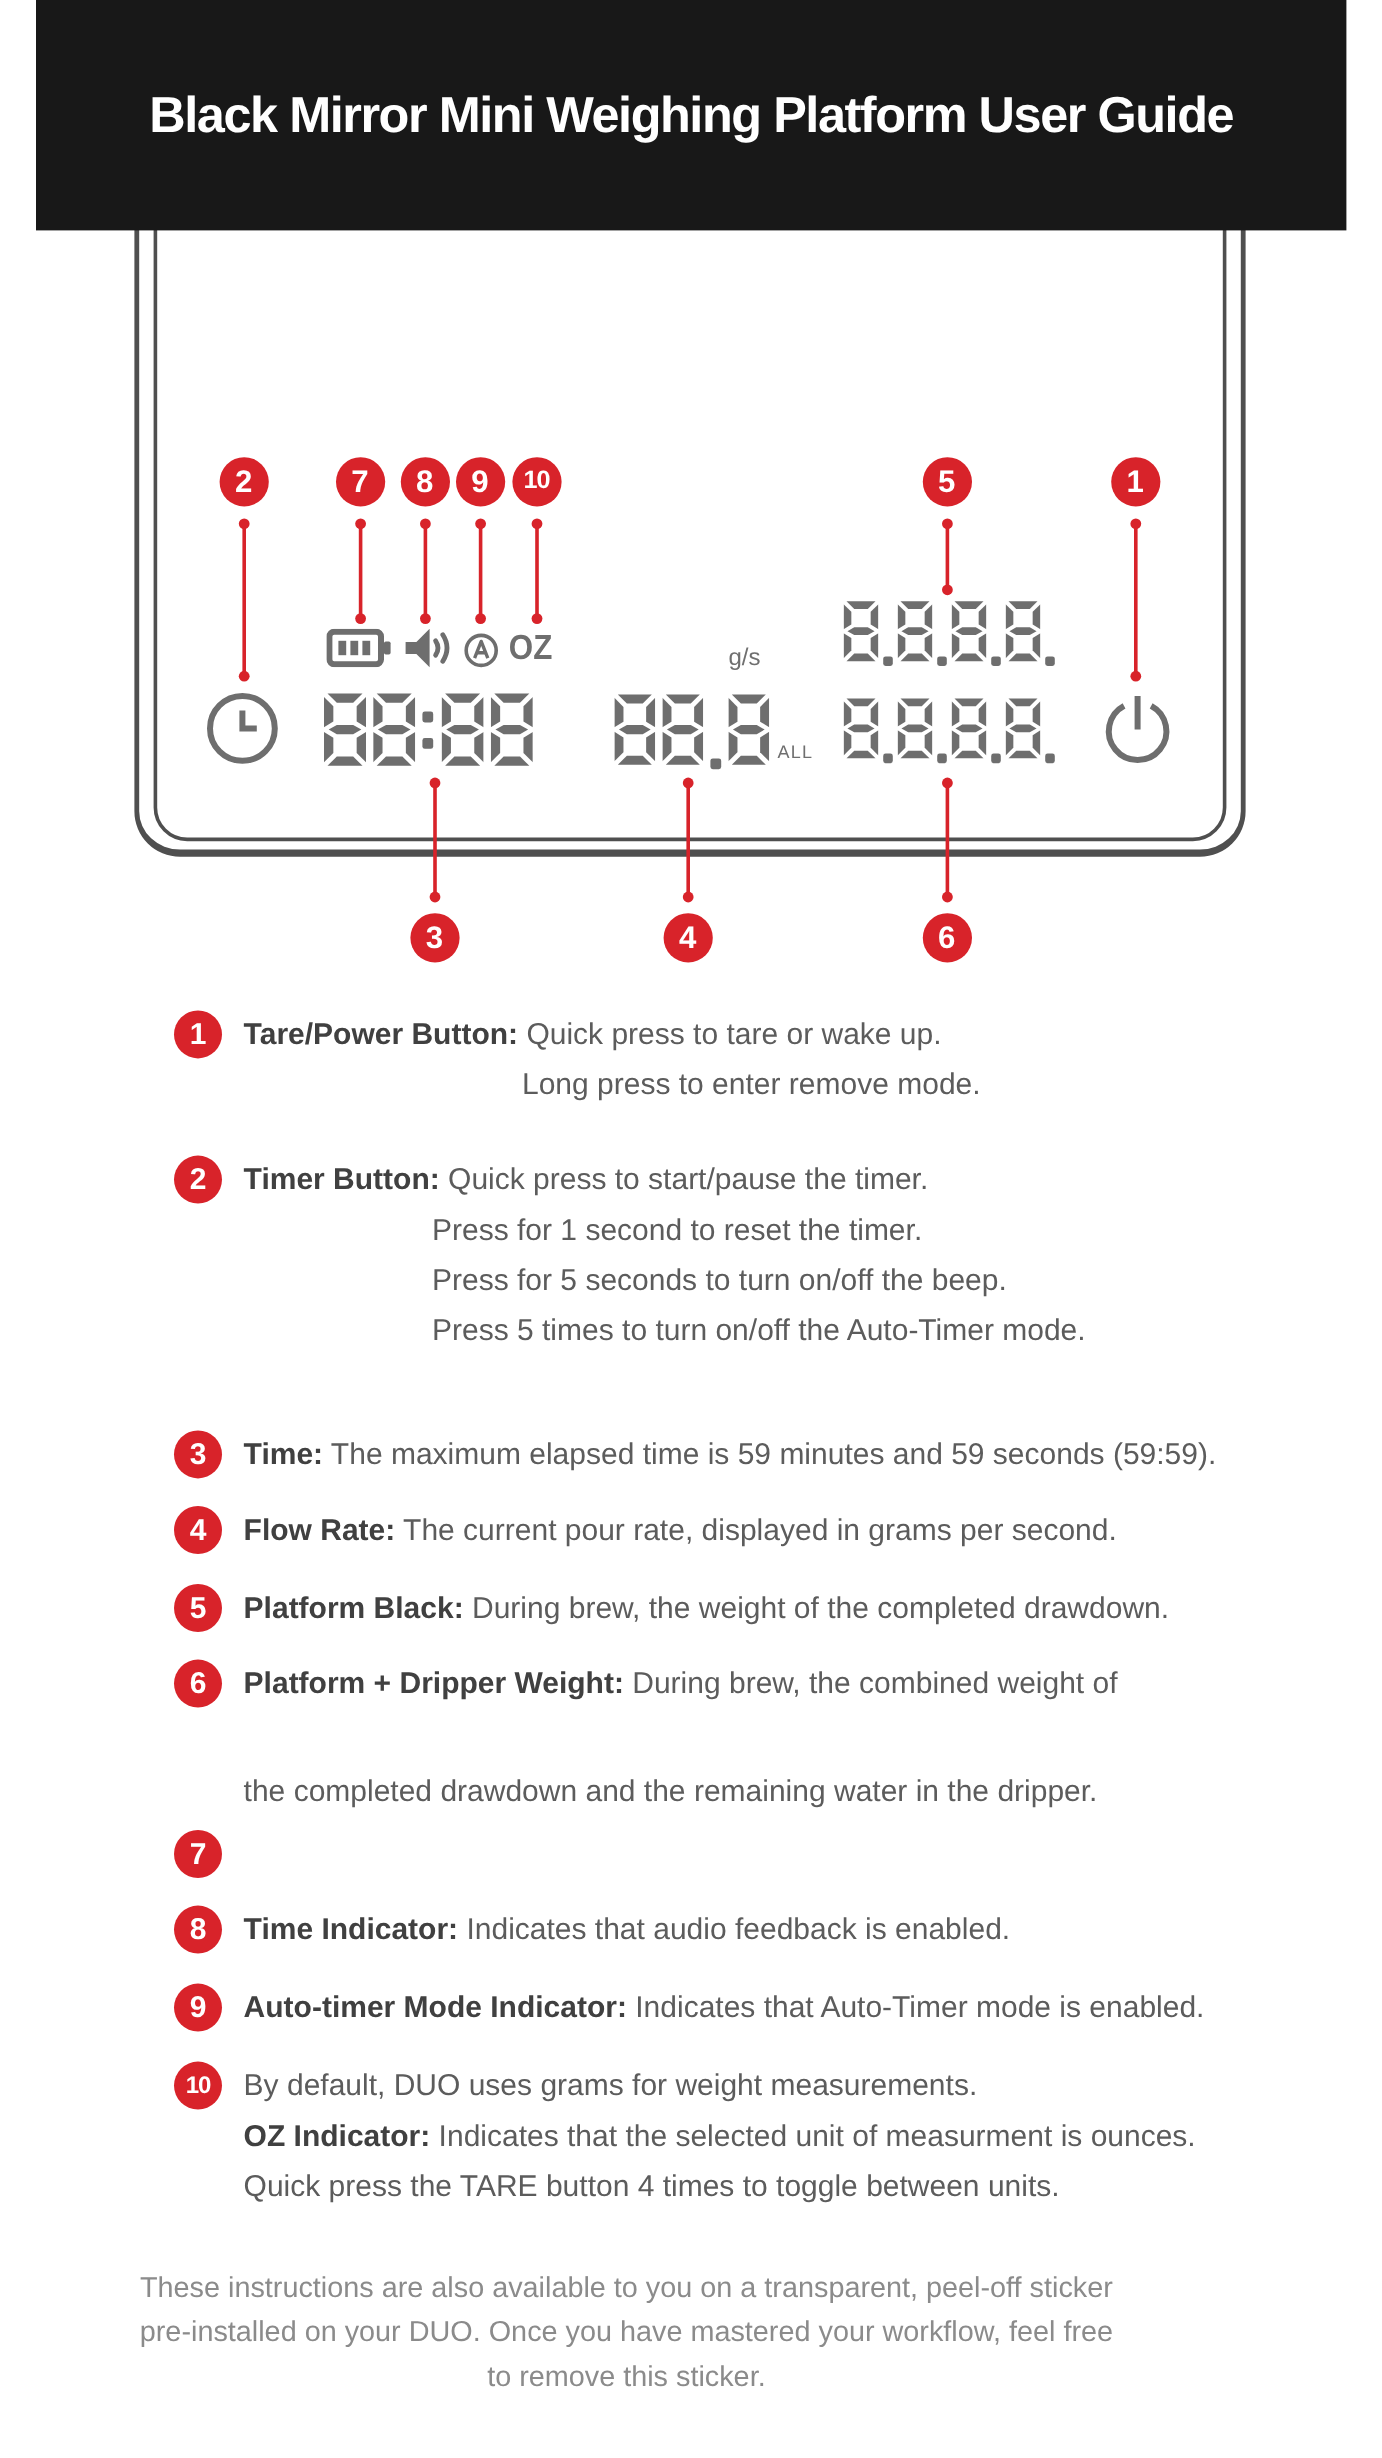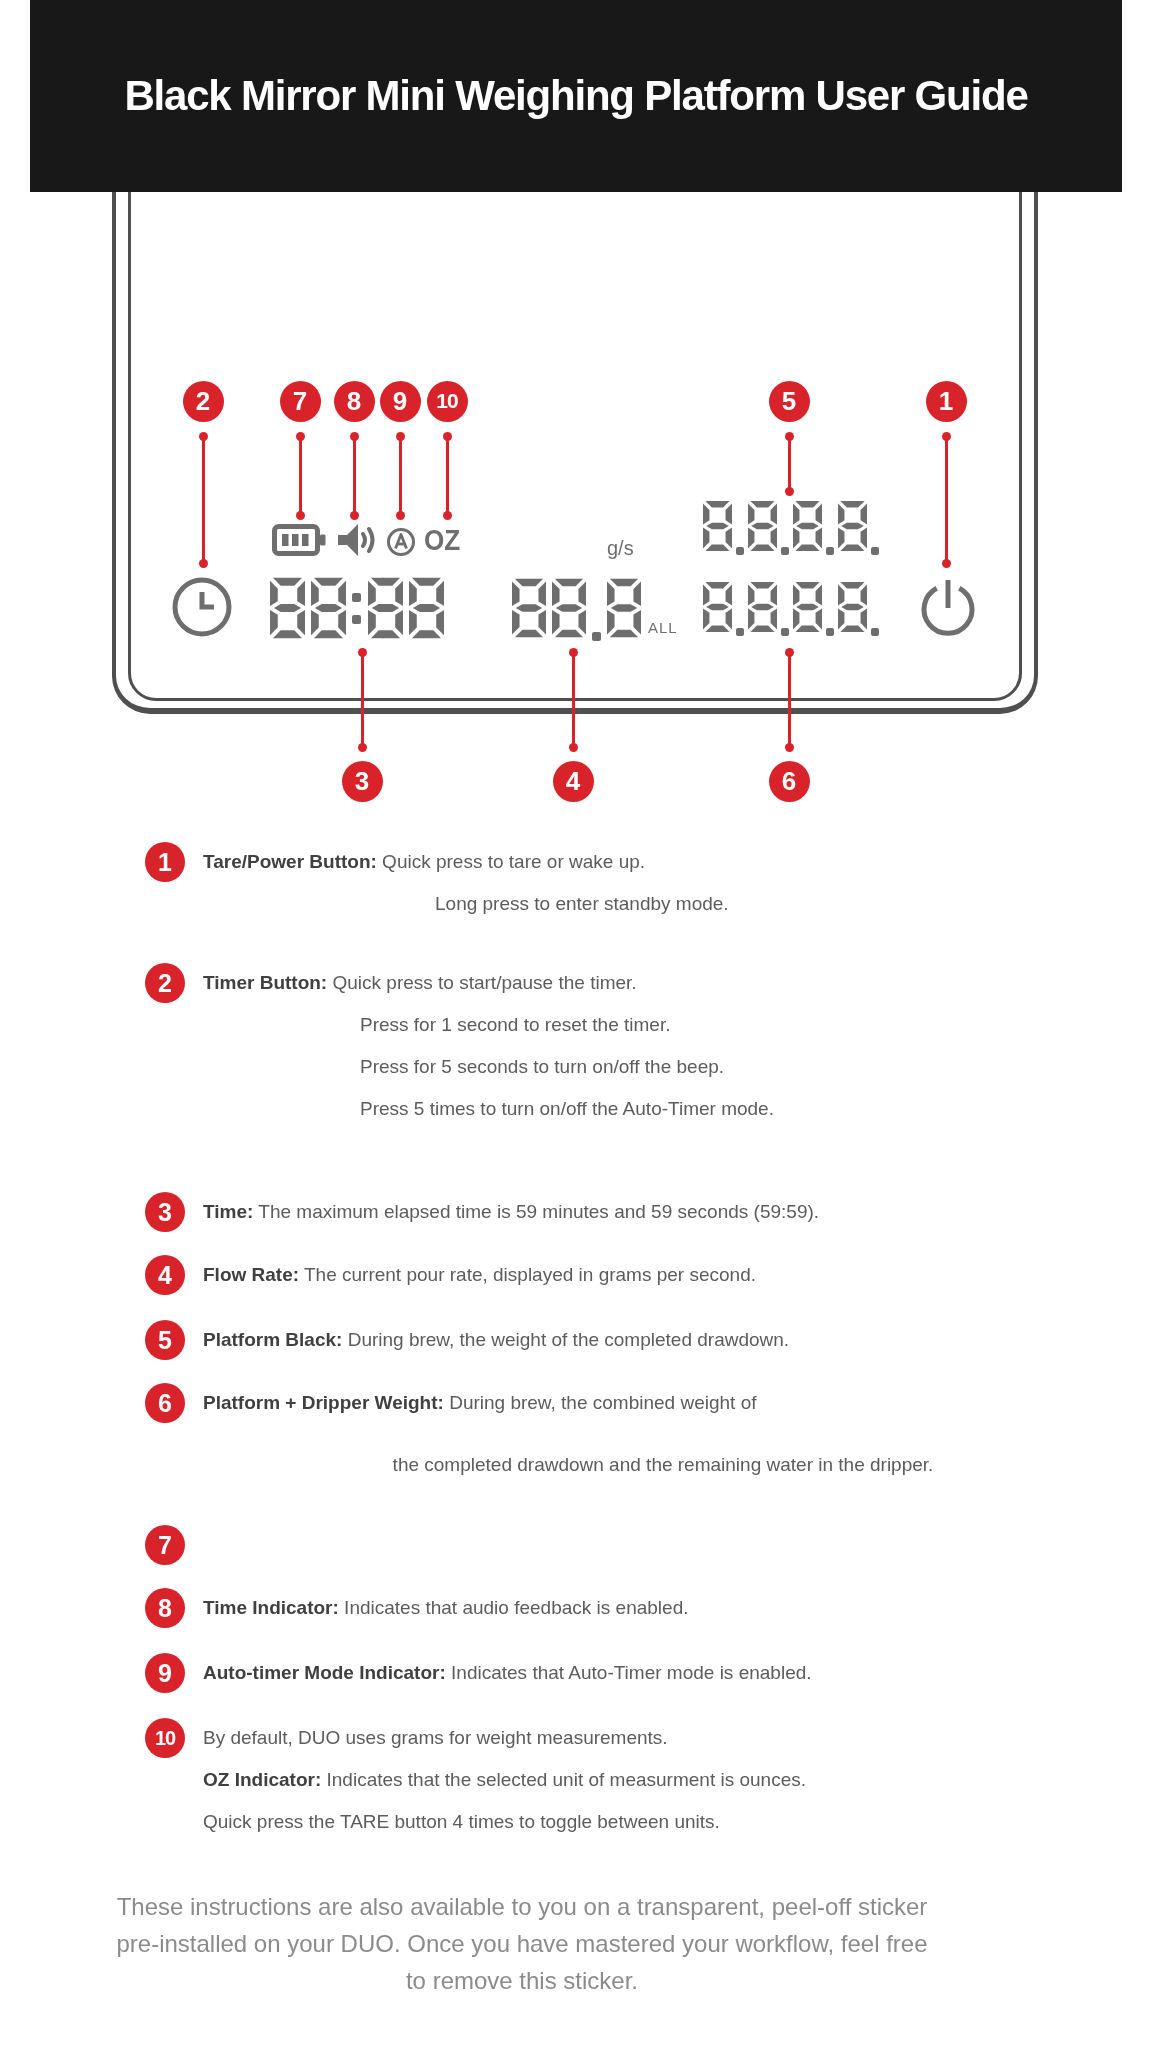--- a/index.html
+++ b/index.html
@@ -73,26 +73,26 @@
   .cline::before{top:-4px;}
   .cline::after{bottom:-4px;}
   
   .item{position:absolute;left:0;width:1152px;z-index:2;}
   .inum{
     position:absolute;left:145px;top:1px;width:40px;height:40px;border-radius:50%;
     background:var(--accent-red);color:#fff;font-weight:bold;font-size:25px;
     display:flex;align-items:center;justify-content:center;
   }
   .inum.two-digit{font-size:20px;letter-spacing:-1px;}
-  .itext{margin-left:203px;width:920px;font-size:19px;line-height:42px;color:var(--body-text);}
+  .itext{margin-left:203px;width:920px;font-size:25px;line-height:42px;color:var(--body-text);}
   .iline{white-space:nowrap;}
   .lbl{font-weight:bold;color:var(--label-text);}
   .item-1 .cont{margin-left:232px;}
   .item-2 .cont{margin-left:157px;}
-  .item-6 .cont{margin-top:20px;text-align:center;}
+  .item-6 .cont{margin-top:48px;}
   
   #footer{position:absolute;left:0;top:1888px;width:1044px;text-align:center;z-index:2;
     font-size:24px;line-height:37px;color:var(--footer-text);}
 </style>
 </head>
 <body>
 
 <div id="page">
 
   <div class="device-outer"></div>
@@ -317,21 +317,21 @@
       <div class="cline" style="left: 571.5px; top: 652px; height: 96px;"></div>
       <div class="badge" style="left: 768.5px; top: 760.5px;">6</div>
       <div class="cline" style="left: 787.5px; top: 652px; height: 96px;"></div>
     </div>
 
   <div id="items">
       <div class="item item-1" style="top: 841px;">
         <span class="inum">1</span>
         <div class="itext">
           <div class="iline first"><span class="lbl">Tare/Power Button:</span> Quick press to tare or wake up.</div>
-          <div class="iline cont">Long press to enter standby mode.</div>
+          <div class="iline cont">Long press to enter remove mode.</div>
         </div>
       </div>
       <div class="item item-2" style="top: 962px;">
         <span class="inum">2</span>
         <div class="itext">
           <div class="iline first"><span class="lbl">Timer Button:</span> Quick press to start/pause the timer.</div>
           <div class="iline cont">Press for 1 second to reset the timer.</div>
           <div class="iline cont">Press for 5 seconds to turn on/off the beep.</div>
           <div class="iline cont">Press 5 times to turn on/off the Auto-Timer mode.</div>
         </div>

